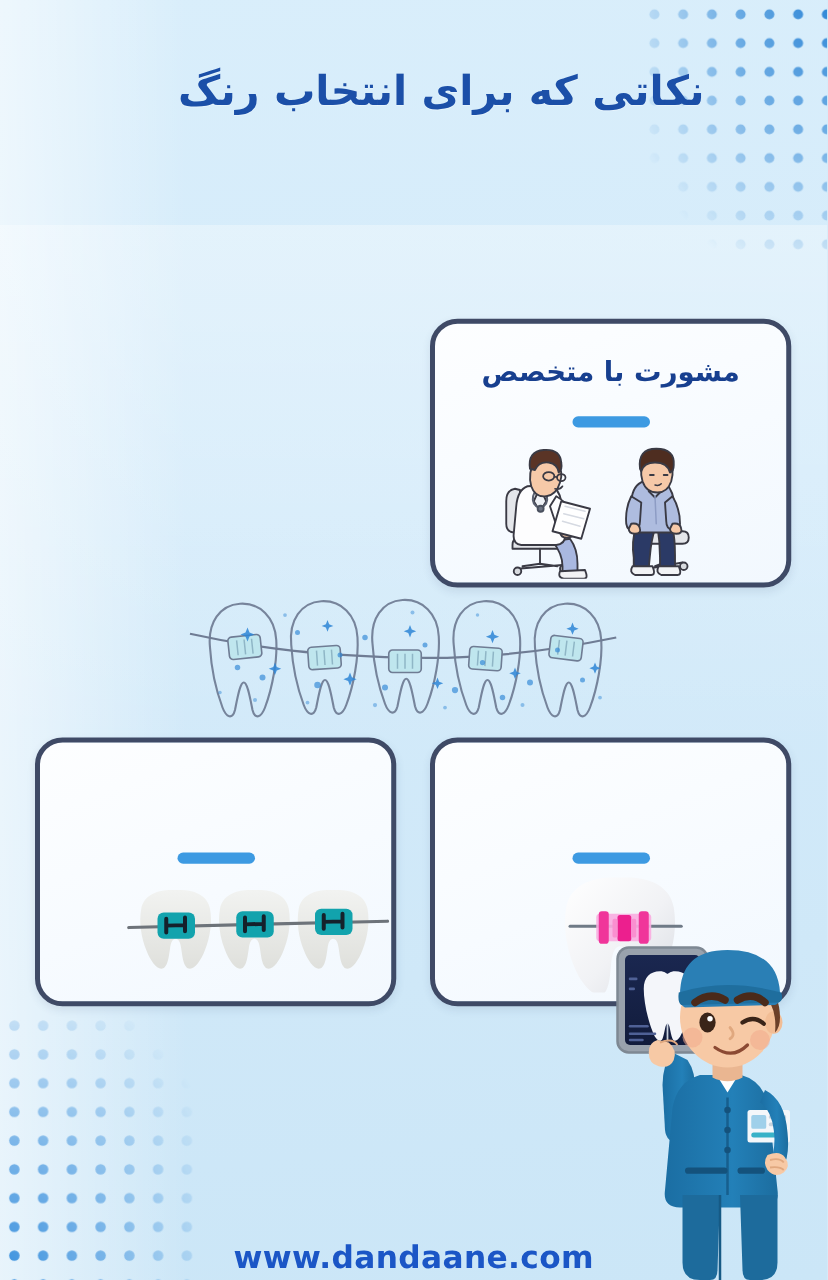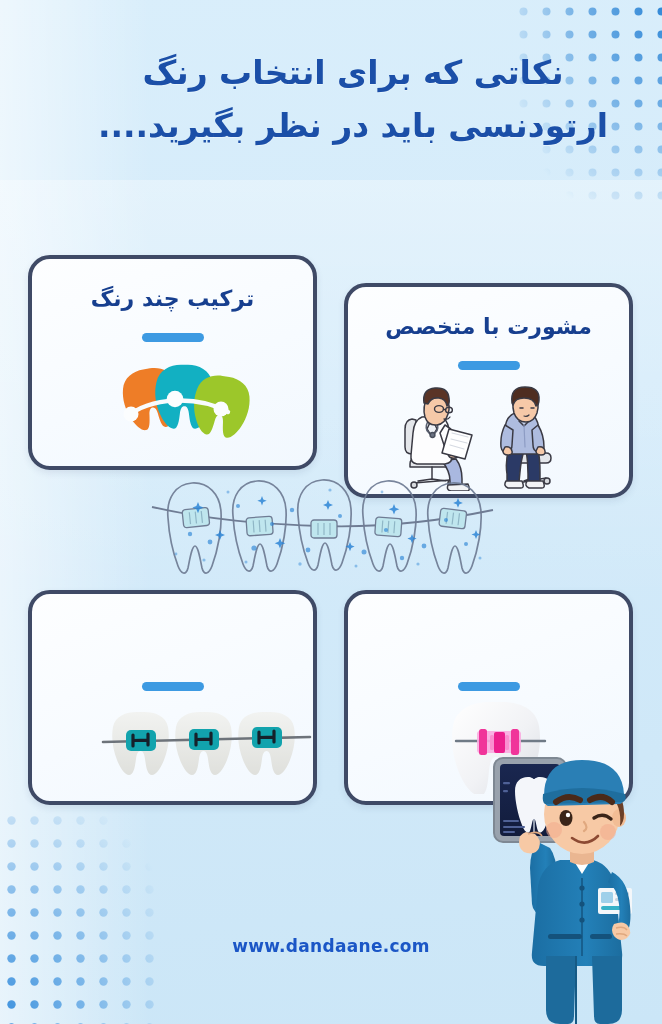--- a/index.html
+++ b/index.html
@@ -63,21 +63,21 @@
   }
   .card .art{position:absolute;left:0;right:0;}
 
   
   #card-1{left:28px;top:255px;width:281px;height:207px;}
   #card-1 .card-title{top:26px;}
   #card-1 .divider{top:74px;}
   #card-1 .art{top:96px;height:100px;}
 
   
-  #card-2{left:344px;top:255px;width:281px;height:207px;margin-top:28px;}
+  #card-2{left:344px;top:255px;width:281px;height:207px;}
   #card-2 .card-title{top:26px;}
   #card-2 .divider{top:74px;}
   #card-2 .art{top:86px;height:118px;}
 
   
   #card-3{left:28px;top:590px;width:281px;height:207px;}
   #card-3 .card-title{top:18px;}
   #card-3 .divider{top:88px;}
   #card-3 .art{top:110px;height:88px;}
 
@@ -88,25 +88,25 @@
   #card-4 .art{top:104px;height:96px;}
 
   
   #teeth-strip{position:absolute;left:150px;top:472px;width:345px;height:106px;}
 
   
   #dentist{position:absolute;left:486px;top:742px;width:176px;height:282px;}
 
   
   .footer-url{
-    position:absolute;left:0;right:0;top:936px;
+    position:absolute;left:0;right:0;top:991px;
     text-align:center;
     color:#1b56c6;
     font-weight:bold;
-    font-size:17px;
+    font-size:25px;
     letter-spacing:.3px;
     direction:ltr;
   }
 </style>
 </head>
 <body>
 
 <div id="stage">
 
   <div class="bg-base"></div>
@@ -146,62 +146,22 @@
         <pattern id="pBL" width="23" height="23" patternUnits="userSpaceOnUse">
           <circle cx="11.5" cy="11.5" r="4.2" fill="#3a90dd"></circle>
         </pattern>
       </defs>
       <rect x="-4" y="0" width="164" height="215" fill="url(#pBL)" mask="url(#mBL)"></rect>
     </svg>
   </div>
 
   <div class="title">
     <span class="line">نکاتی که برای انتخاب رنگ</span>
-    <span class="line">ارتودنسی باید در نظر بگیرید....</span>
-  </div>
-
-  <div class="card" id="card-1">
-    <div class="card-title">ترکیب چند رنگ</div>
-    <div class="divider"></div>
-    <div class="art">
-      <svg width="281" height="100" viewBox="0 0 281 100">
-        <defs>
-          <path id="toothShape" d="M32 2
-            C20 2 8 8 5 21
-            C2 33 4 46 9 57
-            C13 66 19 73 24 73
-            C29 73 30 64 31 56
-            C31.6 51 33 48 36 48
-            C39 48 40.4 51 41 56
-            C42 64 43 73 48 73
-            C53 73 59 66 63 57
-            C68 46 70 33 67 21
-            C64 8 52 2 40 2 Z"></path>
-        </defs>
-
-        <g transform="translate(84,17) rotate(-9) scale(.85)">
-          <use href="#toothShape" fill="#ee7d27"></use>
-        </g>
-
-        <g transform="translate(120,8) scale(.9)">
-          <use href="#toothShape" fill="#12b0c2"></use>
-        </g>
-
-        <g transform="translate(164,15) rotate(9) scale(.85)">
-          <use href="#toothShape" fill="#9cc72a"></use>
-        </g>
-
-        <path d="M95 62 C118 42 165 40 196 57" fill="none" stroke="#f8fbfd" stroke-width="4.4" stroke-linecap="round"></path>
-
-        <circle cx="99" cy="59" r="7.5" fill="#fbfdfe"></circle>
-        <circle cx="143" cy="44" r="8.3" fill="#fbfdfe"></circle>
-        <circle cx="189" cy="54" r="7.5" fill="#fbfdfe"></circle>
-      </svg>
-    </div>
-  </div>
+  </div>
+
 
   <div class="card" id="card-2">
     <div class="card-title">مشورت با متخصص</div>
     <div class="divider"></div>
     <div class="art">
       <svg width="281" height="118" viewBox="0 0 281 118">
         <g stroke="#3a3a44" stroke-width="1.5" stroke-linejoin="round" stroke-linecap="round">
 
           <g fill="#e4e6ea">
             <path d="M64 46 q-7 1 -7 10 l0 18 q0 7 7 7 l4 0 0 -34 z"></path>

